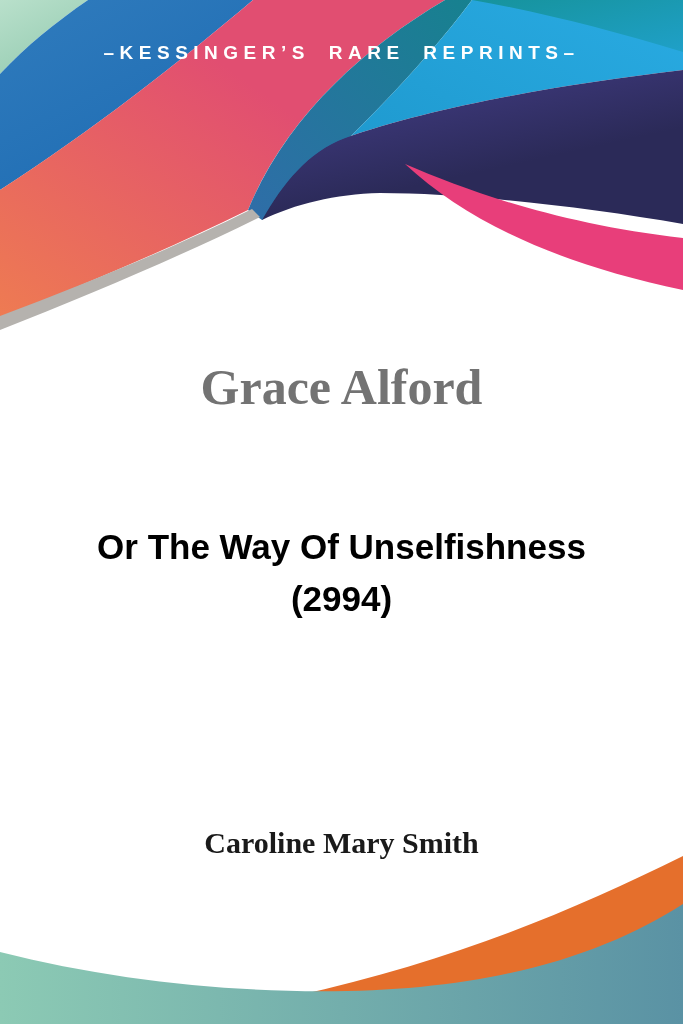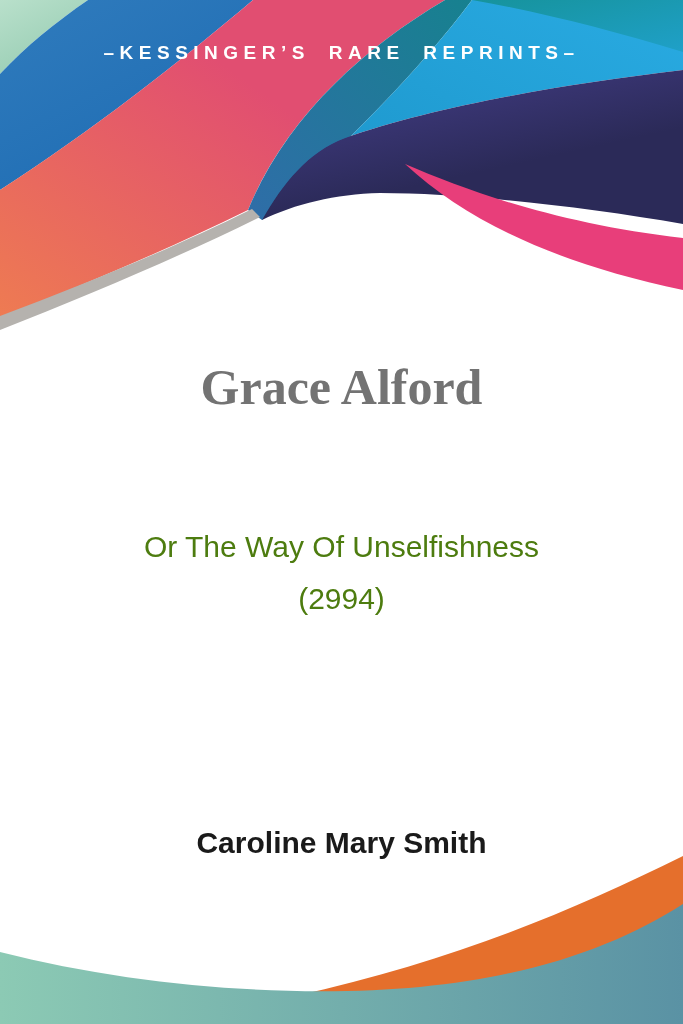--- a/index.html
+++ b/index.html
@@ -30,31 +30,31 @@
     text-align:center;
     color:#737373;
     font-family:"Liberation Serif", serif;
     font-weight:700;
     font-size:50px;
     line-height:1.1;
   }
   .subtitle{
     position:absolute;left:0;top:521px;width:683px;
     text-align:center;
-    color:#4d7c0f;
+    color:#000000;
     font-family:"Liberation Sans", sans-serif;
-    font-weight:400;
-    font-size:30px;
+    font-weight:700;
+    font-size:35px;
     line-height:52px;
   }
   .author{
     position:absolute;left:0;top:826px;width:683px;
     text-align:center;
     color:#1a1a1a;
-    font-family:Liberation Sans, sans-serif;
+    font-family:Liberation Serif, serif;
     font-weight:700;
     font-size:30px;
   }
 </style>
 </head>
 <body>
 
 <div class="cover">
 
   <svg class="deco" viewBox="0 0 683 1024" aria-hidden="true">

